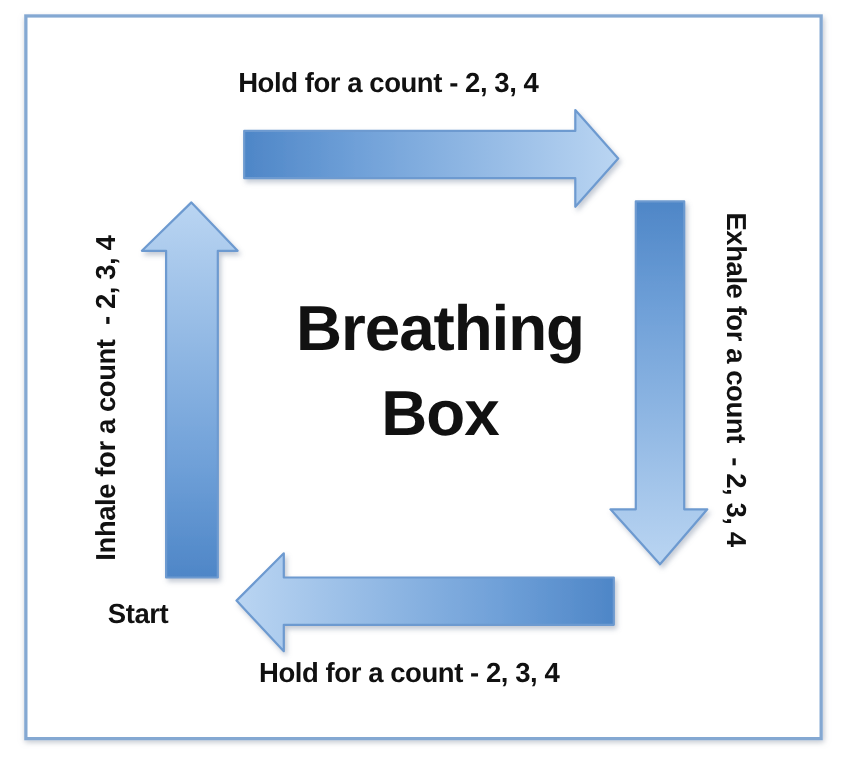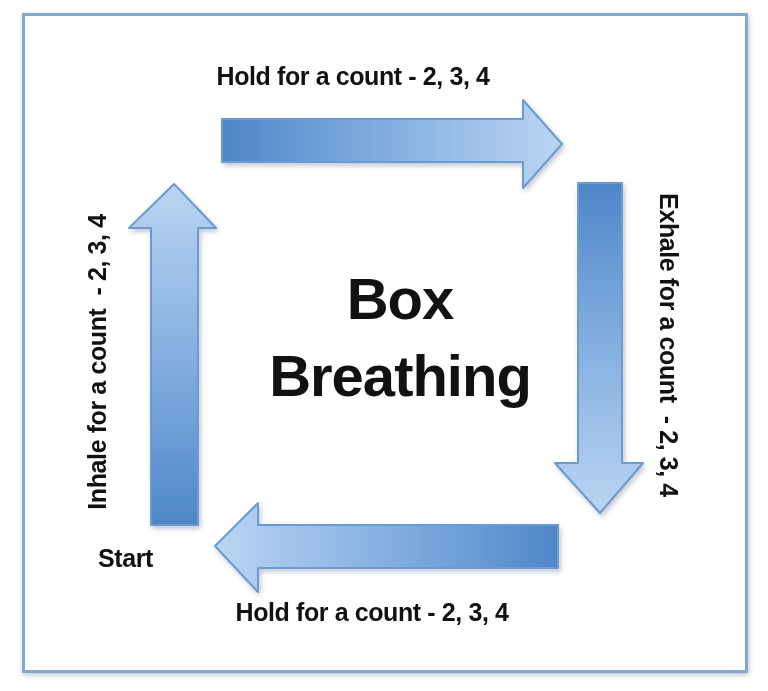--- a/index.html
+++ b/index.html
@@ -107,17 +107,17 @@
 
   <div class="label label-right">Exhale for a count  - 2, 3, 4</div>
 
   <div class="label label-bottom">Hold for a count - 2, 3, 4</div>
 
   <div class="label label-left">Inhale for a count  - 2, 3, 4</div>
 
   <div class="label label-start">Start</div>
 
   <div class="title">
+    <div>Breathing</div>
     <div>Box</div>
-    <div>Breathing</div>
   </div>
 
 </div>
 
 </body></html>

